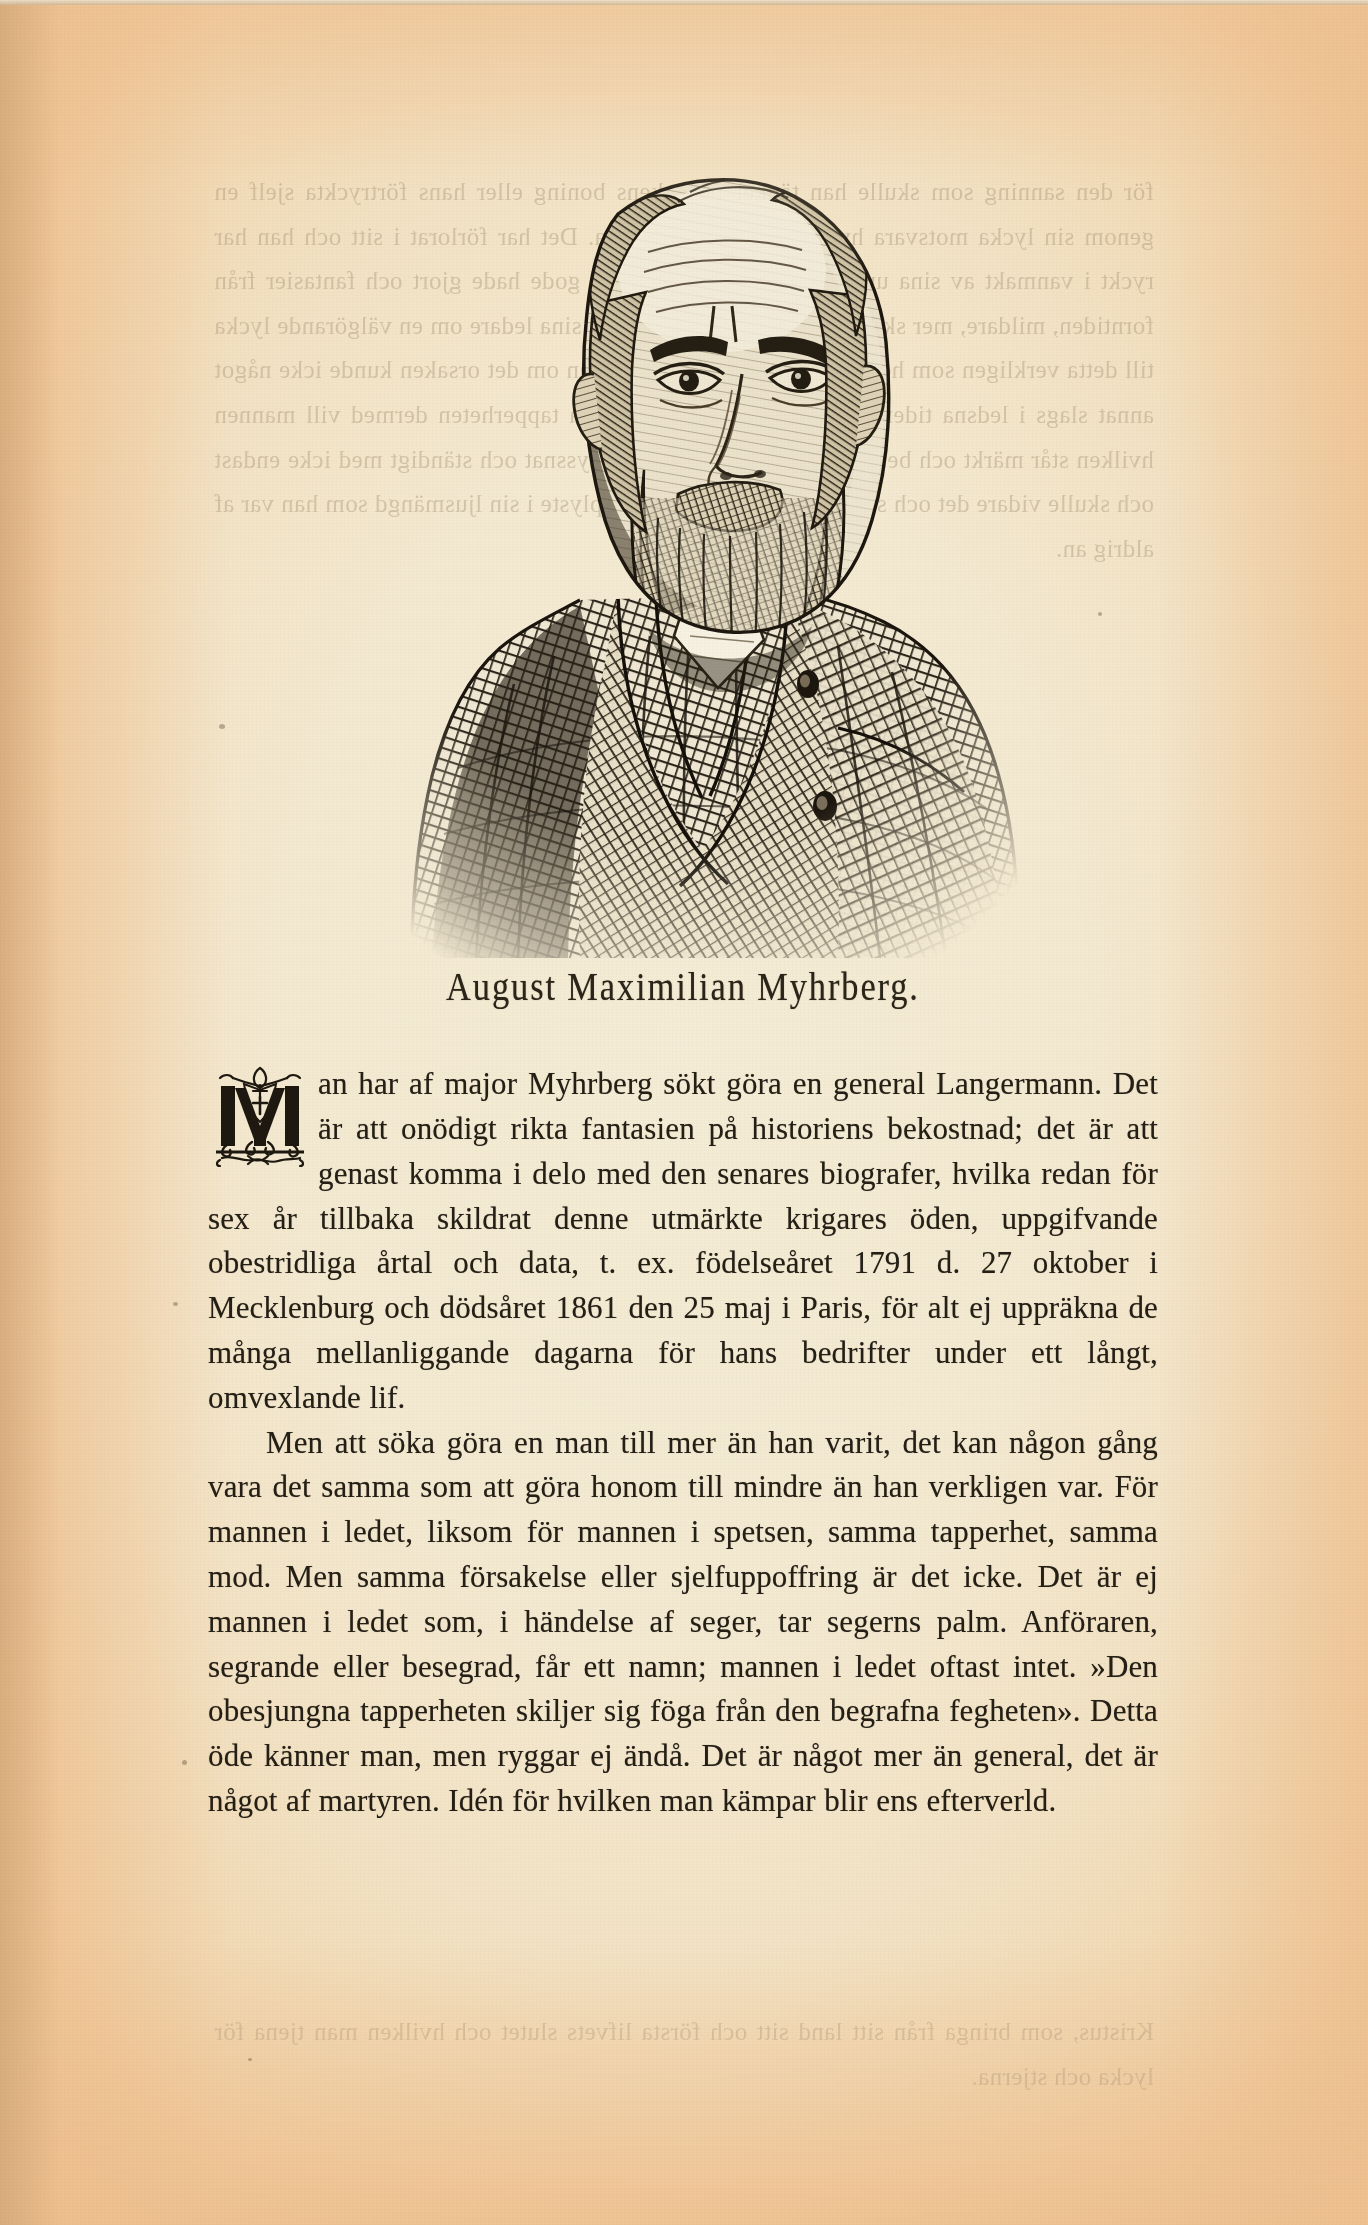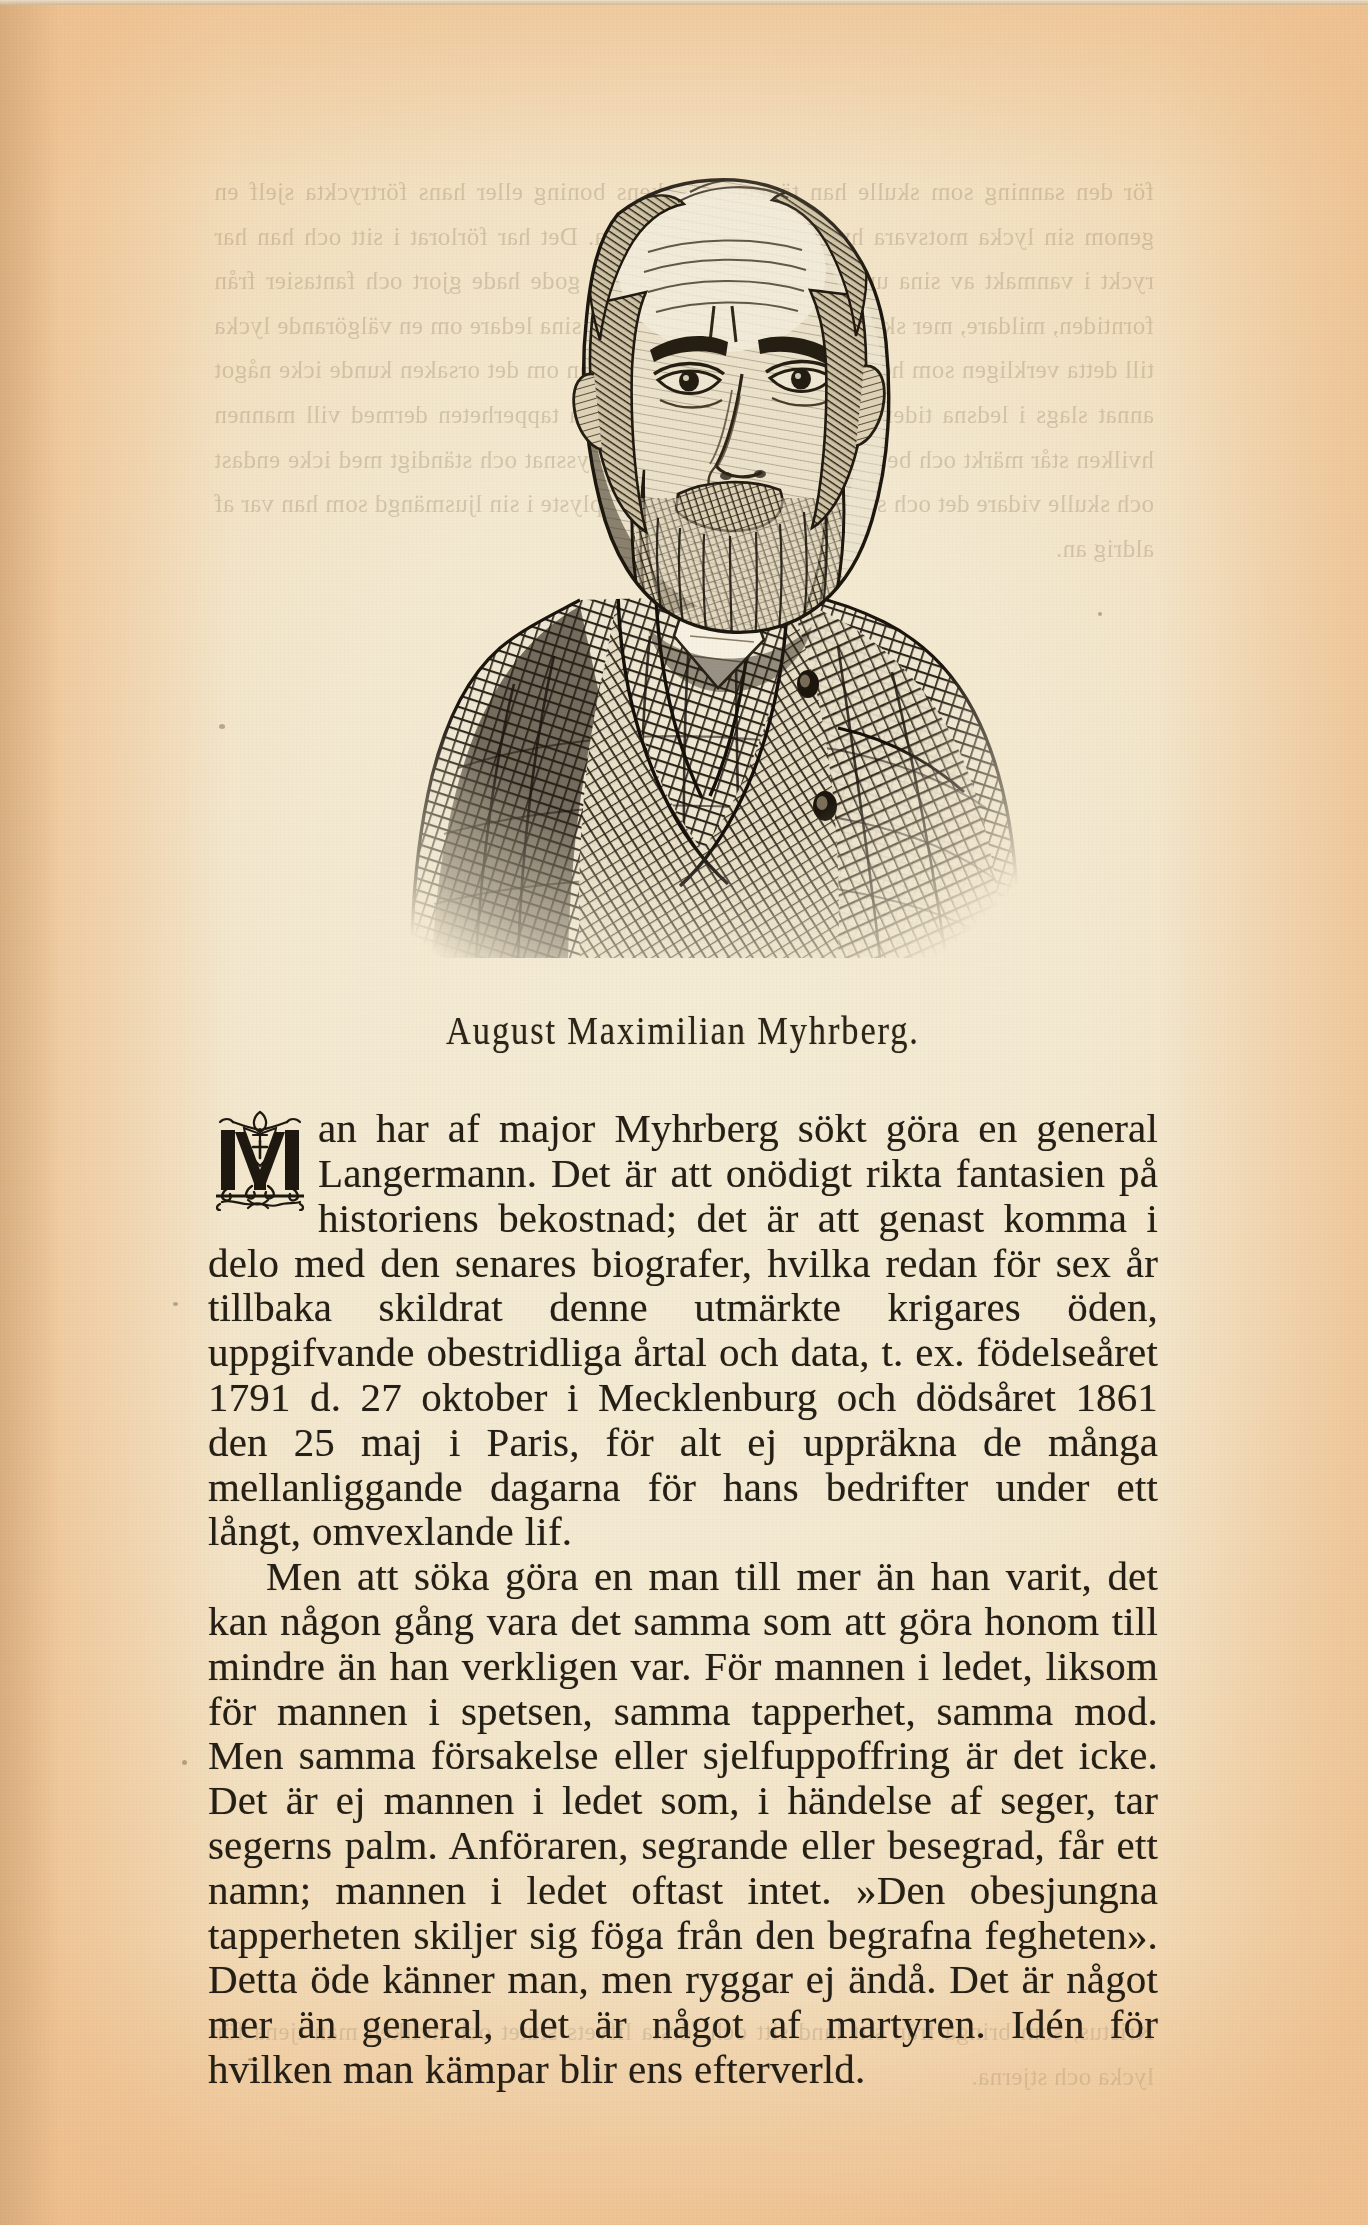--- a/index.html
+++ b/index.html
@@ -101,38 +101,38 @@
     top: 128px;
     width: 740px;
     height: 830px;
   }
   #portrait-figure svg { display: block; width: 100%; height: 100%; }
 
   
   #article {
     position: absolute;
     left: 208px;
-    top: 1007px;
+    top: 963px;
     width: 950px;
   }
   #article-title {
     font-family: "Liberation Serif", "DejaVu Serif", serif;
     font-size: 40px;
     line-height: 1.18;
     text-align: center;
     color: #2b2519;
     letter-spacing: 2.2px;
     transform: scaleX(.86);
     margin: 0 0 52px 0;
     font-weight: normal;
     text-shadow: 0 0 1px rgba(60,48,30,.55);
   }
 
   .body-text {
-    font-size: 41px;
+    font-size: 31px;
     line-height: 44.8px;
     color: #241f16;
     text-align: justify;
     text-justify: inter-word;
     letter-spacing: .15px;
     word-spacing: .5px;
     text-shadow: 0 0 .7px rgba(40,32,20,.45);
   }
   .body-text p { margin: 0; }
   .body-text p.indent { text-indent: 58px; }

